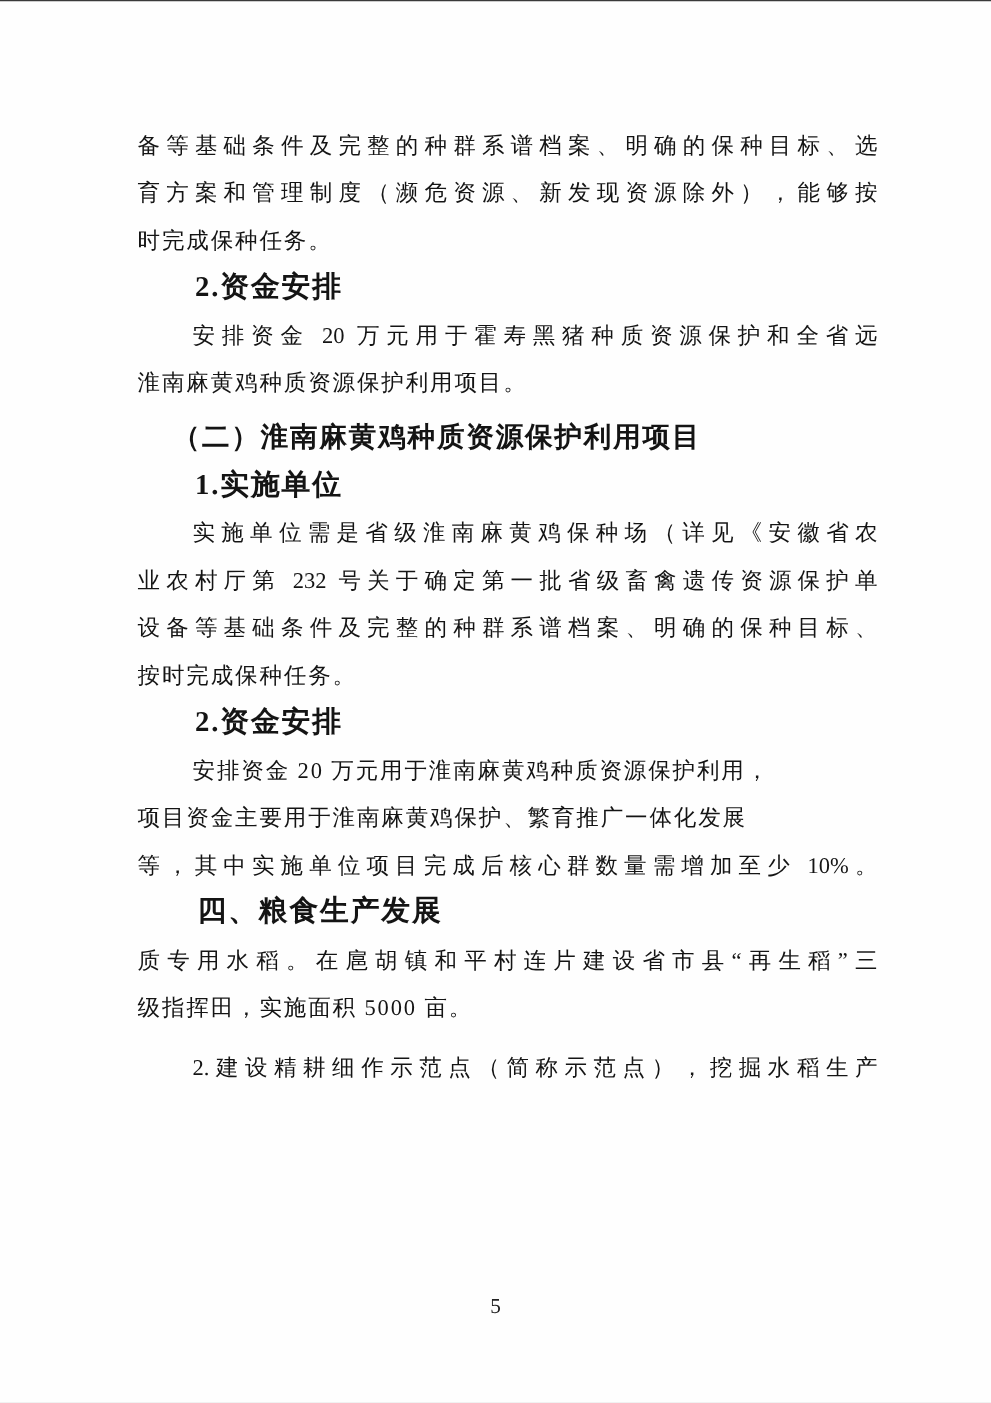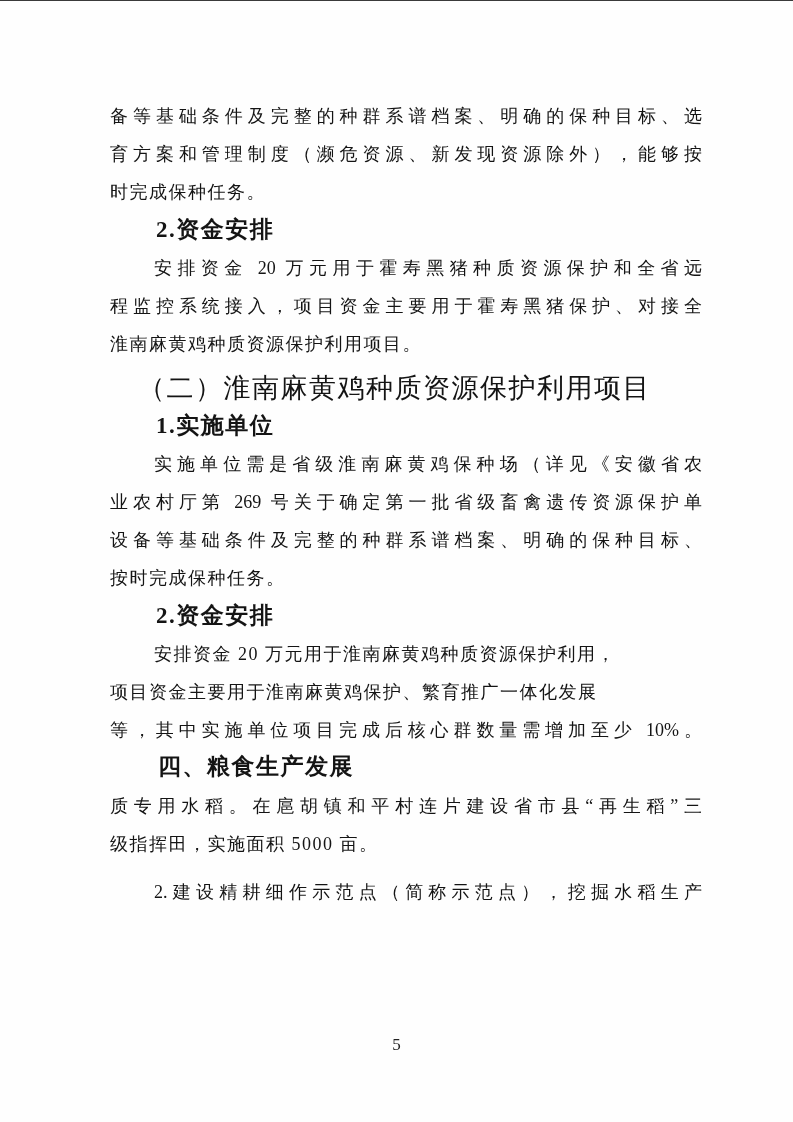--- a/index.html
+++ b/index.html
@@ -30,23 +30,23 @@
   }
   .line:not(.j) { letter-spacing: 1.5px; }
   .j { text-align: justify; text-align-last: justify; }
   .first { padding-left: 44px; }
   .h3 { 
     font-weight: bold;
     padding-left: 46px;
     font-size: 23px;
   }
   .h2 { 
-    font-weight: normal;
+    font-weight: bold;
     padding-left: 28px;
-    font-size: 27px;
+    font-size: 22px;
   }
   .h1 { 
     font-weight: bold;
     font-family: Liberation Mono, monospace;
     padding-left: 48px;
     font-size: 23px;
   }
   .sp6 { margin-top: 6px; }
   .sp10 { margin-top: 10px; }
   .footer {
@@ -64,26 +64,25 @@
 <body>
 
 <div class="page">
   <div class="content">
 
   <div class="line cont j">备等基础条件及完整的种群系谱档案、明确的保种目标、选</div>
       <div class="line cont j">育方案和管理制度（濒危资源、新发现资源除外），能够按</div>
       <div class="line cont">时完成保种任务。</div>
       <div class="line h3">2.资金安排</div>
       <div class="line first j">安排资金 20 万元用于霍寿黑猪种质资源保护和全省远</div>
-      <div class="line cont j">程监控系统接入，项目资金主要用于霍寿黑猪保护、对接全</div>
       <div class="line cont">淮南麻黄鸡种质资源保护利用项目。</div>
       <div class="line h2 sp6">（二）淮南麻黄鸡种质资源保护利用项目</div>
       <div class="line h3">1.实施单位</div>
       <div class="line first j">实施单位需是省级淮南麻黄鸡保种场（详见《安徽省农</div>
-      <div class="line cont j">业农村厅第 269 号关于确定第一批省级畜禽遗传资源保护单</div>
+      <div class="line cont j">业农村厅第 232 号关于确定第一批省级畜禽遗传资源保护单</div>
       <div class="line cont j">设备等基础条件及完整的种群系谱档案、明确的保种目标、</div>
       <div class="line cont">按时完成保种任务。</div>
       <div class="line h3">2.资金安排</div>
       <div class="line first">安排资金 20 万元用于淮南麻黄鸡种质资源保护利用，</div>
       <div class="line cont">项目资金主要用于淮南麻黄鸡保护、繁育推广一体化发展</div>
       <div class="line cont j">等，其中实施单位项目完成后核心群数量需增加至少 10%。</div>
       <div class="line h1">四、粮食生产发展</div>
       <div class="line cont j">质专用水稻。在扈胡镇和平村连片建设省市县“再生稻”三</div>
       <div class="line cont">级指挥田，实施面积 5000 亩。</div>
       <div class="line first j sp10">2.建设精耕细作示范点（简称示范点），挖掘水稻生产</div>

